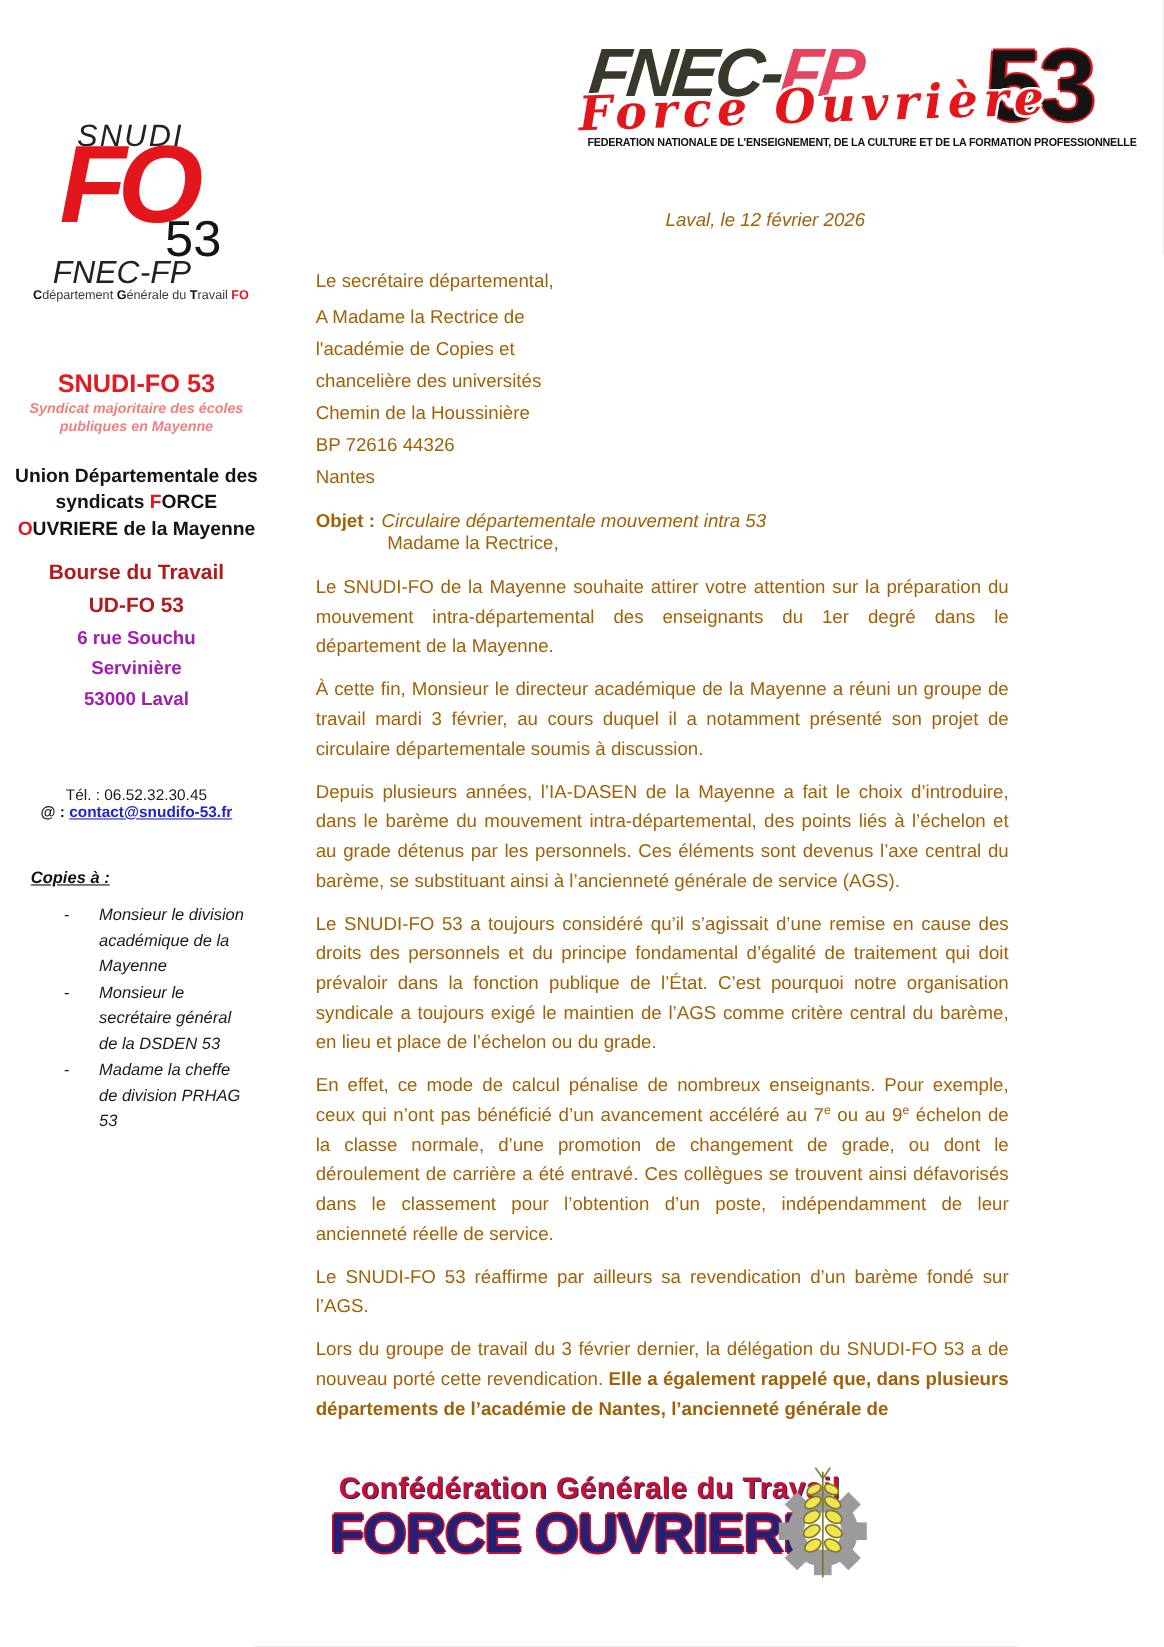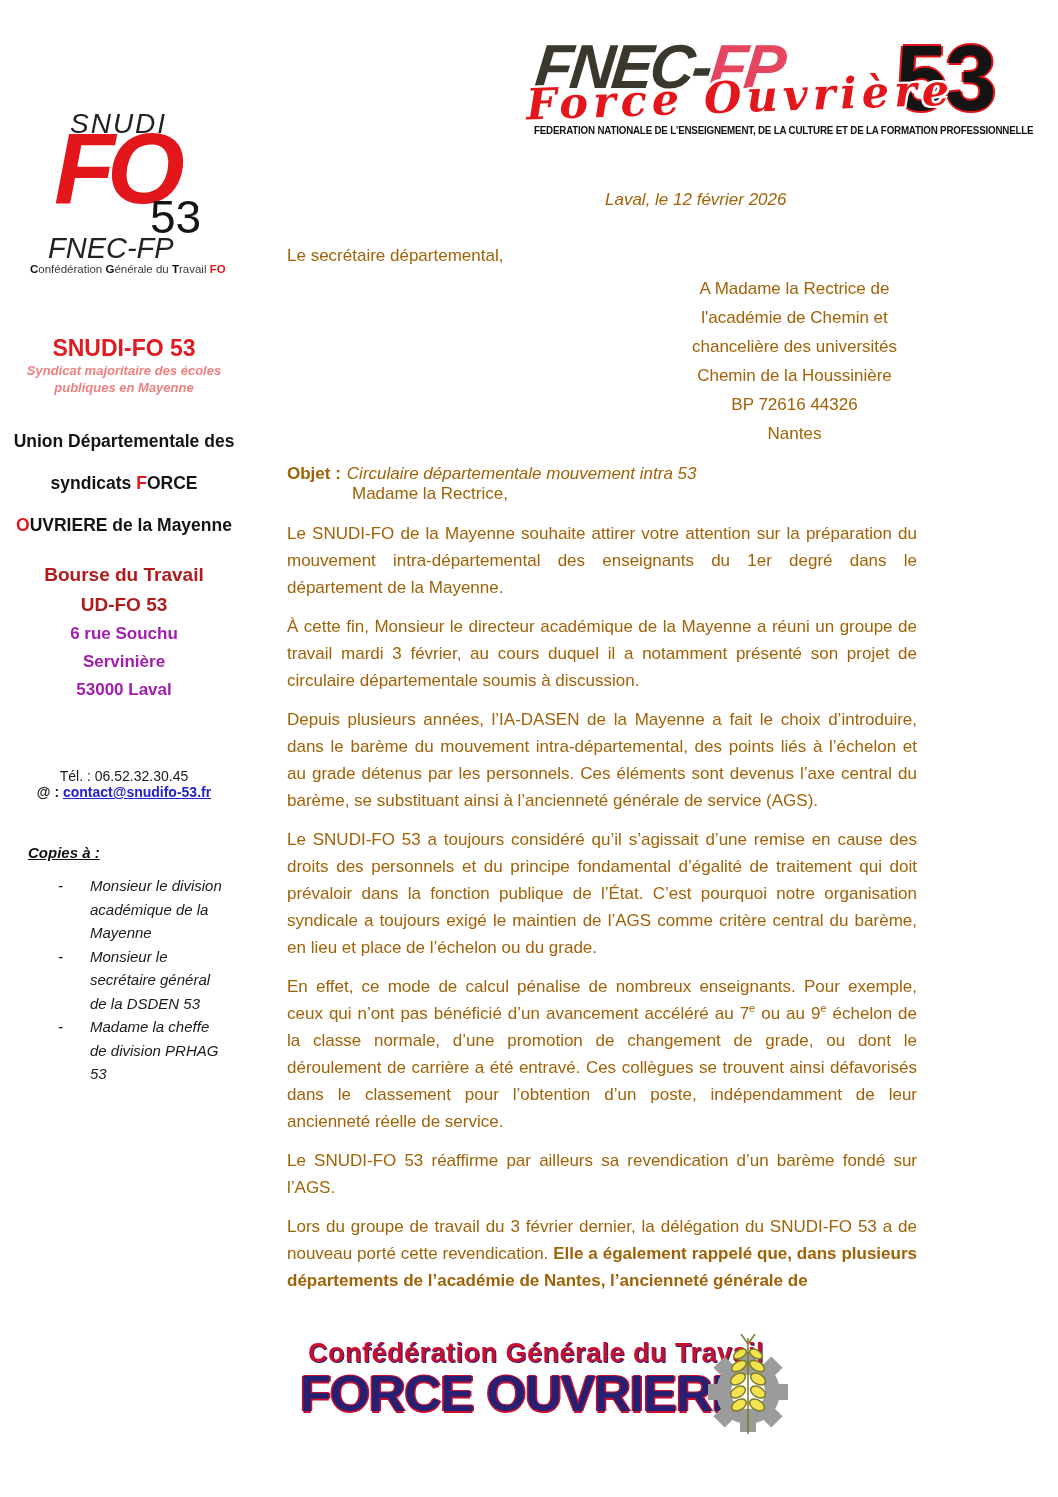--- a/index.html
+++ b/index.html
@@ -36,40 +36,40 @@
   .sl-53 { position:absolute; left:120px; top:90px; font-size:46px; color:#141414; }
   .sl-fnecfp { position:absolute; left:18px; top:132px; font-size:29px; font-style:italic; color:#222; }
   .sl-cgt { position:absolute; left:0px; top:163px; font-size:11.5px; color:#3a3a3a; white-space:nowrap; }
   .sl-cgt b { color:#111; }
   .sl-cgt .red { color:#e3161c; font-weight:bold; }
 
   
   .sidebar { position:absolute; left:10px; top:335px; width:228px; text-align:center; }
   .sb-title { font-size:23px; font-weight:bold; color:#e11b22; }
   .sb-sub { font-size:13px; font-weight:bold; font-style:italic; color:#ef8080; line-height:17px; }
-  .sb-org { margin-top:24px; font-size:17.5px; font-weight:bold; color:#141414; line-height:42px; }
+  .sb-org { margin-top:24px; font-size:17.5px; font-weight:bold; color:#141414; line-height:24px; }
   .sb-org .red { color:#e3161c; }
   .sb-addr1 { margin-top:14px; font-size:19px; font-weight:bold; color:#b01c1c; line-height:30px; }
   .sb-addr2 { font-size:17px; font-weight:bold; color:#a21caf; line-height:28px; }
   .sb-tel { margin-top:64px; font-size:14px; font-weight:normal; color:#1a1a1a; }
   .sb-mail { font-size:14px; font-weight:bold; color:#1a1a1a; }
   .sb-mail a { color:#2222cc; text-decoration:underline; }
   .sb-copies { margin-top:44px; text-align:left; padding-left:18px; }
   .sb-copies-title { font-size:15px; font-weight:bold; font-style:italic;
     text-decoration:underline; color:#111; }
   .sb-copies ul { list-style:none; margin-top:12px; margin-left:30px; width:165px;
     font-size:15px; font-style:italic; color:#1a1a1a; line-height:23.5px; }
   .sb-copies li { position:relative; padding-left:32px; }
   .sb-copies li::before { content:"-"; position:absolute; left:0; }
 
   
   .letter { position:absolute; left:287px; top:190px; width:630px; font-size:17px; color:#a16207; }
   .lt-date { font-style:italic; padding-left:318px; white-space:nowrap; }
   .lt-sender { margin-top:36px; }
-  .lt-recipient { margin-top:8px; margin-left:385px; line-height:29px;text-align:center; }
+  .lt-recipient { margin-top:8px; line-height:29px; }
   .lt-objet { margin-top:16px; }
   .lt-objet .lbl { font-weight:bold; margin-right:6px; }
   .lt-objet .val { font-style:italic; }
   .lt-salutation { padding-left:65px; }
   .letter p.body { margin-top:12px; line-height:27px; text-align:justify; }
   .letter p.body.first { margin-top:16px; }
   .letter sup { font-size:11px; line-height:0; vertical-align:super; }
   .letter .bold { font-weight:bold; }
 
   
@@ -91,21 +91,21 @@
     <div class="hl-53">53</div>
     <div class="hl-script">Force Ouvrière</div>
     <div class="hl-sub">FEDERATION NATIONALE DE L'ENSEIGNEMENT, DE LA CULTURE ET DE LA FORMATION PROFESSIONNELLE</div>
   </div>
 
   <div class="sl">
     <div class="sl-snudi">SNUDI</div>
     <div class="sl-fo">FO</div>
     <div class="sl-53">53</div>
     <div class="sl-fnecfp">FNEC-FP</div>
-    <div class="sl-cgt"><b>C</b><span>onfédération </span><b>G</b><span>énérale du </span><b>T</b><span>ravail </span><span class="red">FO</span></div>
+    <div class="sl-cgt"><b>C</b><span>département </span><b>G</b><span>énérale du </span><b>T</b><span>ravail </span><span class="red">FO</span></div>
   </div>
 
   <div class="sidebar">
     <div class="sb-title">SNUDI-FO 53</div>
     <div class="sb-sub">
       <div>Syndicat majoritaire des écoles</div>
       <div>publiques en Mayenne</div>
     </div>
     <div class="sb-org"><span>Union Départementale des syndicats </span><span class="red">F</span><span>ORCE </span><span class="red">O</span><span>UVRIERE de la Mayenne</span></div>
     <div class="sb-addr1">
@@ -127,21 +127,21 @@
         <li>Madame la cheffe de division PRHAG 53</li>
       </ul>
     </div>
   </div>
 
   <div class="letter">
     <div class="lt-date">Laval, le 12 février 2026</div>
     <div class="lt-sender">Le secrétaire départemental,</div>
     <div class="lt-recipient">
       <div>A Madame la Rectrice de</div>
-      <div>l'académie de Chemin et</div>
+      <div>l'académie de Copies et</div>
       <div>chancelière des universités</div>
       <div>Chemin de la Houssinière</div>
       <div>BP 72616 44326</div>
       <div>Nantes</div>
     </div>
     <div class="lt-objet"><span class="lbl">Objet :</span><span class="val">Circulaire départementale mouvement intra 53</span></div>
     <div class="lt-salutation">Madame la Rectrice,</div>
     <p class="body first">Le SNUDI-FO de la Mayenne souhaite attirer votre attention sur la préparation du mouvement intra-départemental des enseignants du 1er degré dans le département de la Mayenne.</p>
     <p class="body">À cette fin, Monsieur le directeur académique de la Mayenne a réuni un groupe de travail mardi 3 février, au cours duquel il a notamment présenté son projet de circulaire départementale soumis à discussion.</p>
     <p class="body">Depuis plusieurs années, l’IA-DASEN de la Mayenne a fait le choix d’introduire, dans le barème du mouvement intra-départemental, des points liés à l’échelon et au grade détenus par les personnels. Ces éléments sont devenus l’axe central du barème, se substituant ainsi à l’ancienneté générale de service (AGS).</p>

